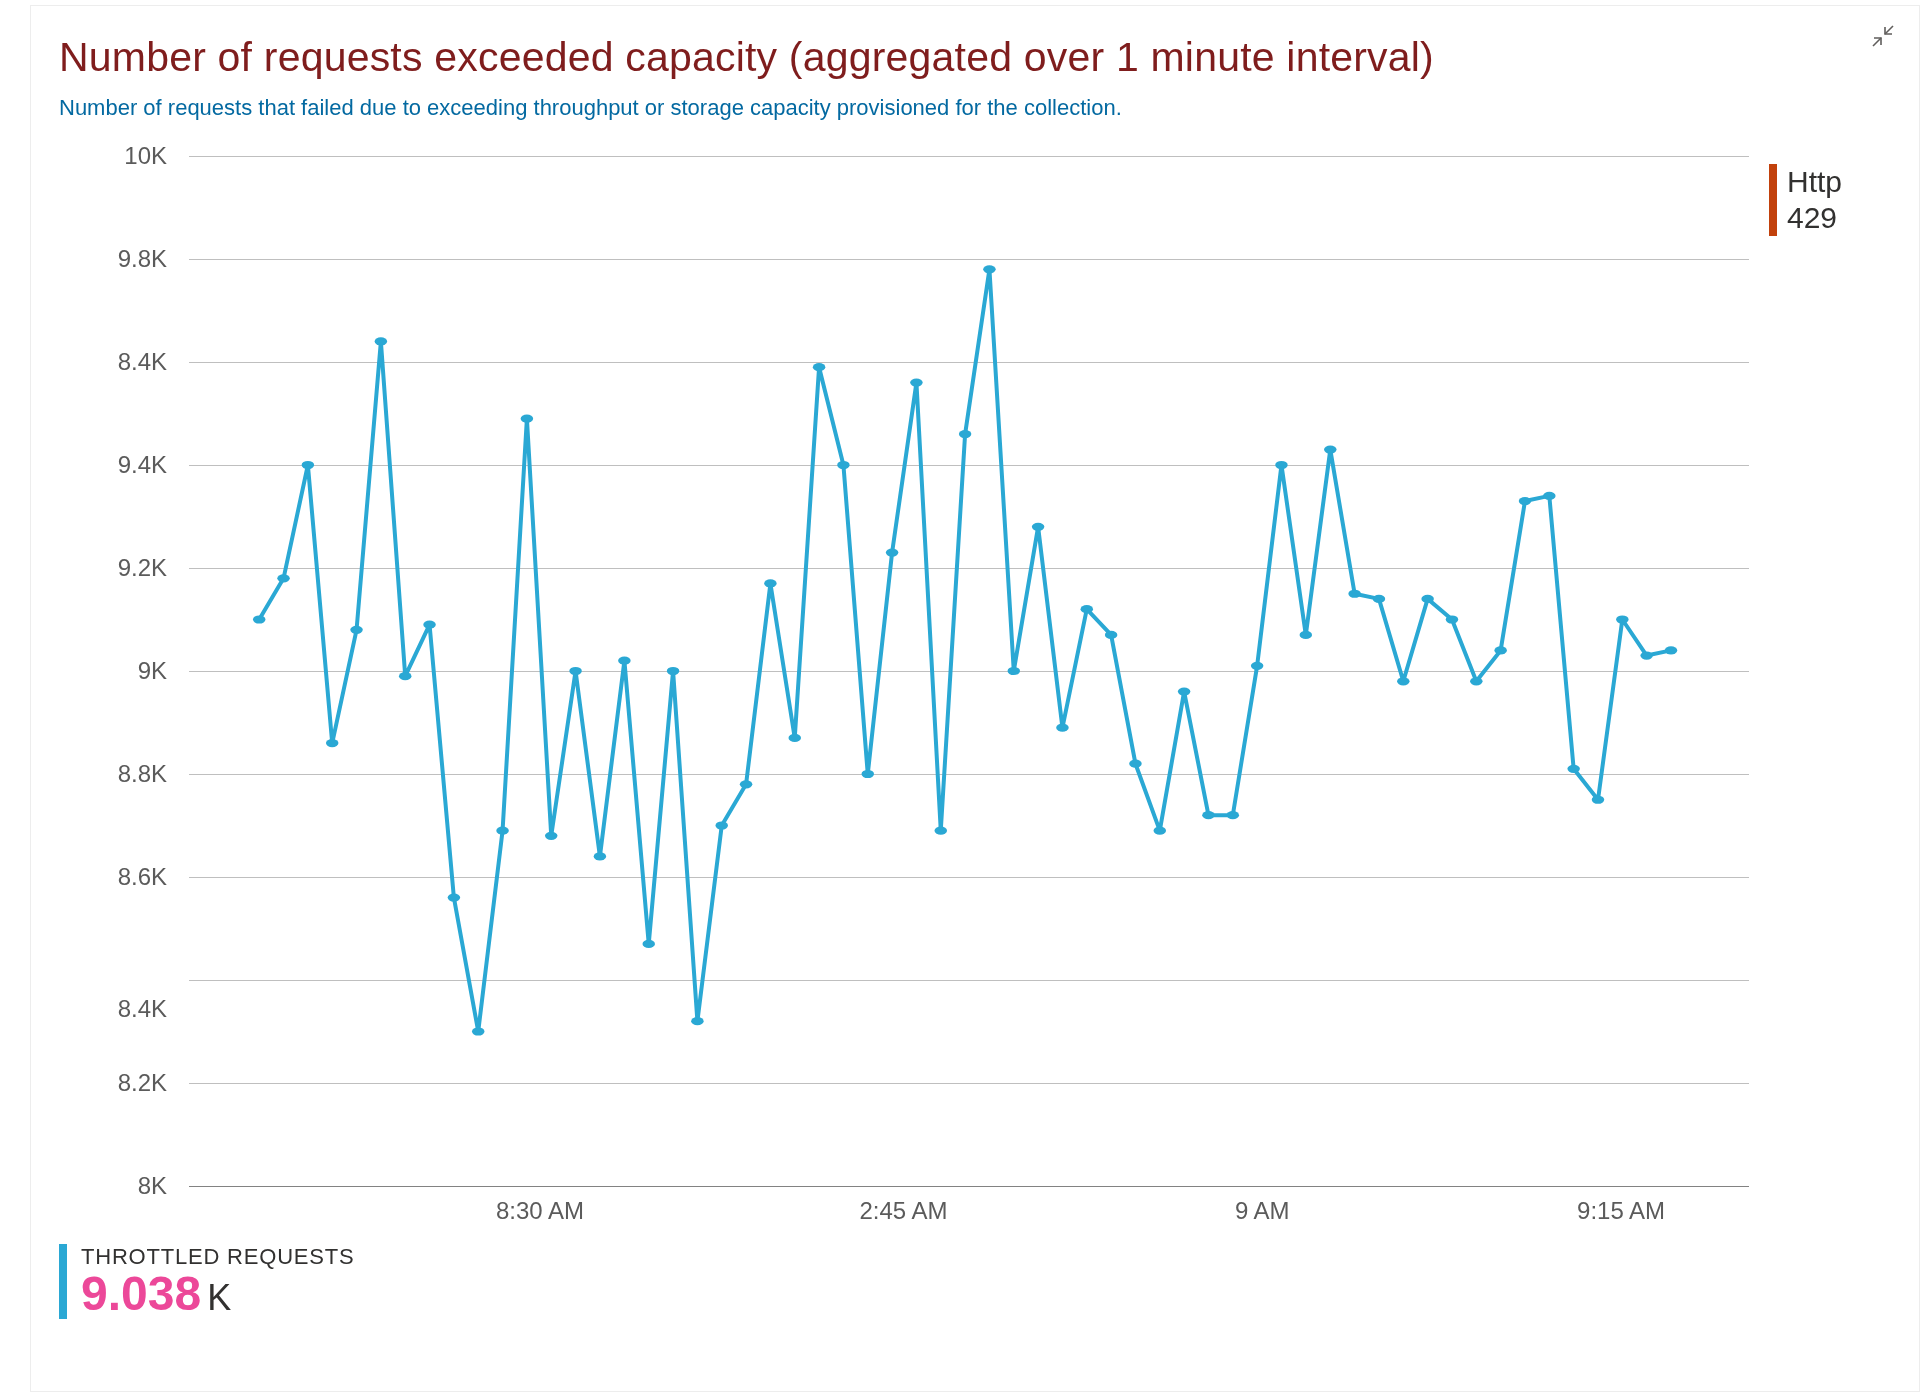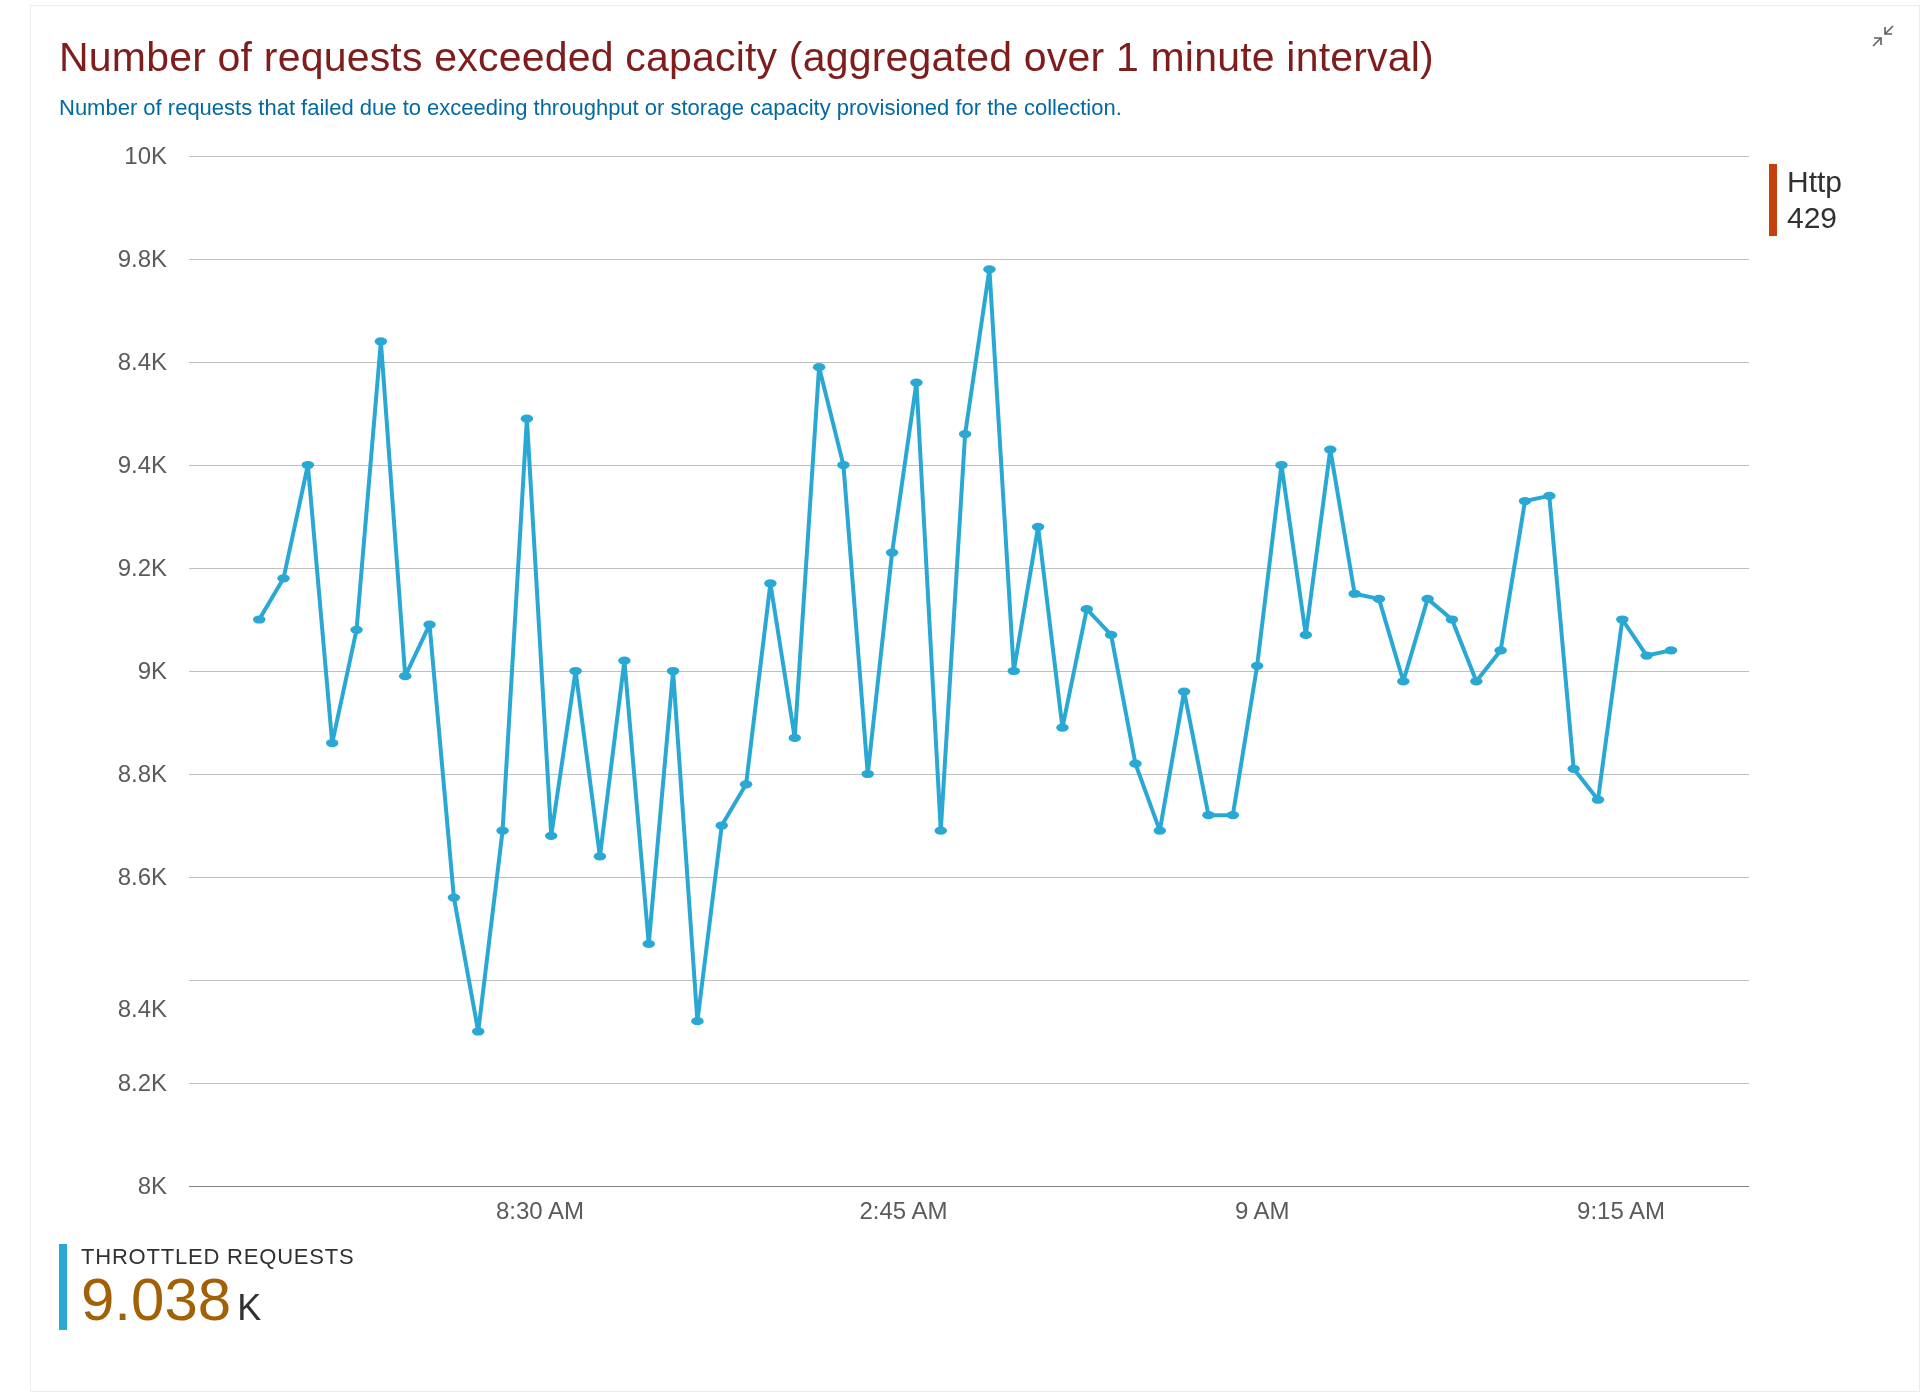--- a/index.html
+++ b/index.html
@@ -128,23 +128,23 @@
       border-left: 8px solid #2aa8d4;
       padding-left: 14px;
     }
     .metric-label {
       font-size: 22px;
       letter-spacing: 0.8px;
       color: #323130;
       font-weight: 400;
     }
     .metric-value {
-      font-size: 60px;
-      font-weight: 400;
-      color: #a16207;
+      font-size: 48px;
+      font-weight: 700;
+      color: #ec4899;
       line-height: 1;
     }
     .metric-unit {
       font-size: 36px;
       font-weight: 300;
       margin-left: 6px;
     }
   </style>
 </head>
 <body>

